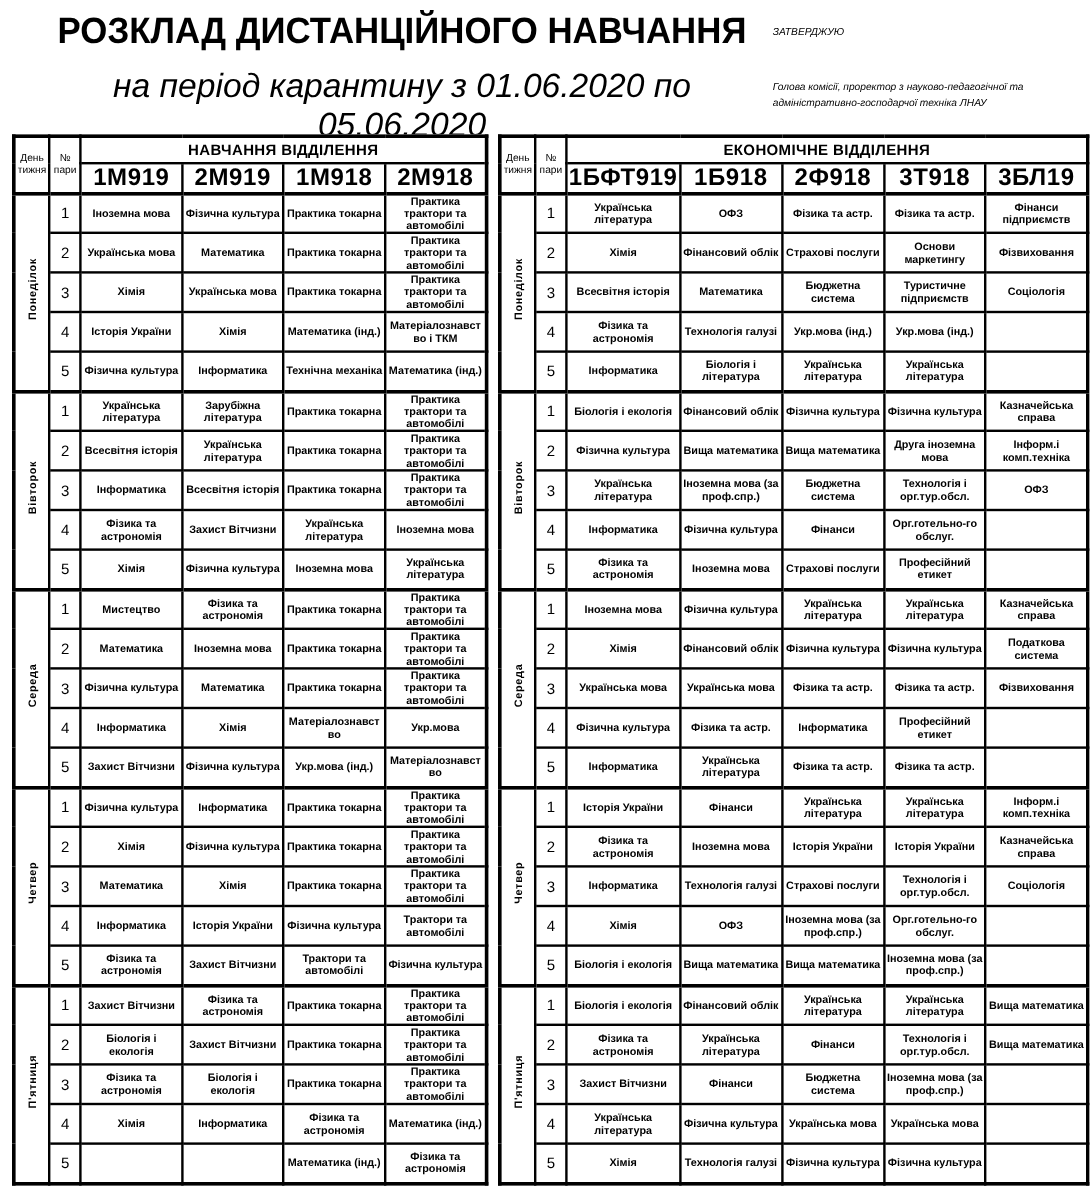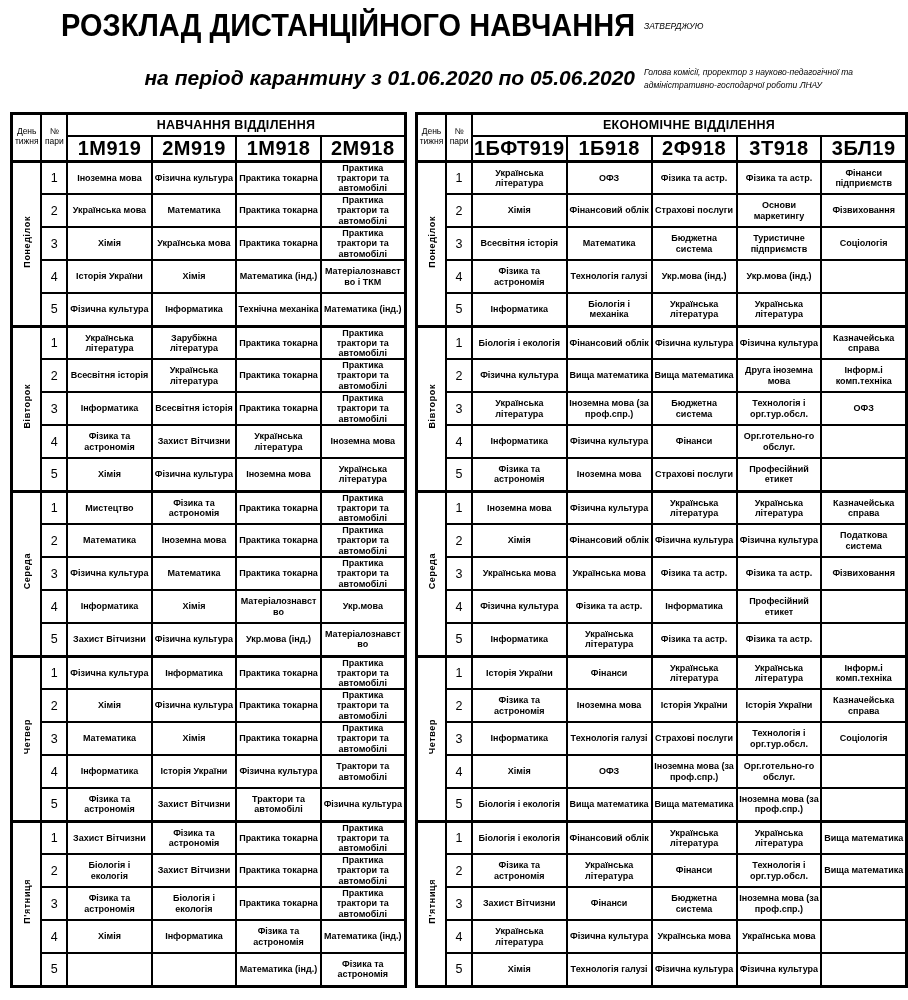--- a/index.html
+++ b/index.html
@@ -3,26 +3,26 @@
 <meta charset="utf-8">
 <style>
   * { box-sizing: border-box; margin: 0; padding: 0; }
   html, body { background: #fff; }
   body {
     width: 908px; height: 1000px; position: relative;
     font-family: "Liberation Sans", sans-serif; color: #000;
     overflow: hidden;
   }
   
-  .title-block { position: absolute; left: 35px; top: 10px; width: 600px; text-align: right; }
+  .title-block { position: absolute; left: 35px; top: 10px; width: 600px; text-align: center; }
   .main-title {
     font-size: 29px; font-weight: 800; letter-spacing: 0px;
     font-family: "Liberation Sans", sans-serif; transform: scaleY(1.05);
   }
-  .sub-title { margin-top: 23px; font-size: 21px; font-weight: bold; font-style: italic; }
+  .sub-title { margin-top: 13px; font-size: 28px; font-weight: normal; font-style: italic; }
   
   .approval { position: absolute; left: 644px; top: 20px; width: 262px; font-size: 8.5px; font-style: italic; line-height: 1.45; }
   .approval .approve-label { margin-bottom: 34px; }
   .approval .sig-row { margin-top: 20px; display: flex; align-items: flex-end; }
   .approval .sig-line { display: inline-block; width: 82px; height: 1px; background: #888; margin-bottom: 3px; }
   .approval .sig-name { margin-left: 28px; }
   .approval .date-row { margin-top: 2px; letter-spacing: 0.5px; }
   
   #tables { position: absolute; left: 10px; top: 112px; display: flex; gap: 8px; align-items: flex-end; }
   table.sched { border-collapse: collapse; table-layout: fixed; border: 3px solid #000; background: #fff; }
@@ -50,21 +50,21 @@
 <body>
 
 <div class="title-block">
   <div class="main-title">РОЗКЛАД ДИСТАНЦІЙНОГО НАВЧАННЯ</div>
   <div class="sub-title">на період карантину з 01.06.2020 по 05.06.2020</div>
 </div>
 
 <div class="approval">
   <div class="approve-label">ЗАТВЕРДЖУЮ</div>
   <div>Голова комісії, проректор з науково-педагогічної та</div>
-  <div>адміністративно-господарчої роботи ЛНАУ</div>
+  <div>адміністративно-господарчої техніка ЛНАУ</div>
   <div class="sig-row">
     <span class="sig-line"></span>
     <span class="sig-name">І.М. Любімов</span>
   </div>
   <div class="date-row">"___"___________ 20__ р.</div>
 </div>
 
 <div id="tables">
     <table class="sched">
       <colgroup>
@@ -325,21 +325,21 @@
           <td class="period">4</td>
           <td class="subject">Фізика та астрономія</td>
           <td class="subject">Технологія галузі</td>
           <td class="subject">Укр.мова (інд.)</td>
           <td class="subject">Укр.мова (інд.)</td>
           <td class="subject"></td>
         </tr>
         <tr>
           <td class="period">5</td>
           <td class="subject">Інформатика</td>
-          <td class="subject">Біологія і механіка</td>
+          <td class="subject">Біологія і література</td>
           <td class="subject">Українська література</td>
           <td class="subject">Українська література</td>
           <td class="subject"></td>
         </tr>
         <tr class="day-start">
           <td class="day-cell" rowspan="5"><span class="day-vert">Вівторок</span></td>
           <td class="period">1</td>
           <td class="subject">Біологія і екологія</td>
           <td class="subject">Фінансовий облік</td>
           <td class="subject">Фізична культура</td>

